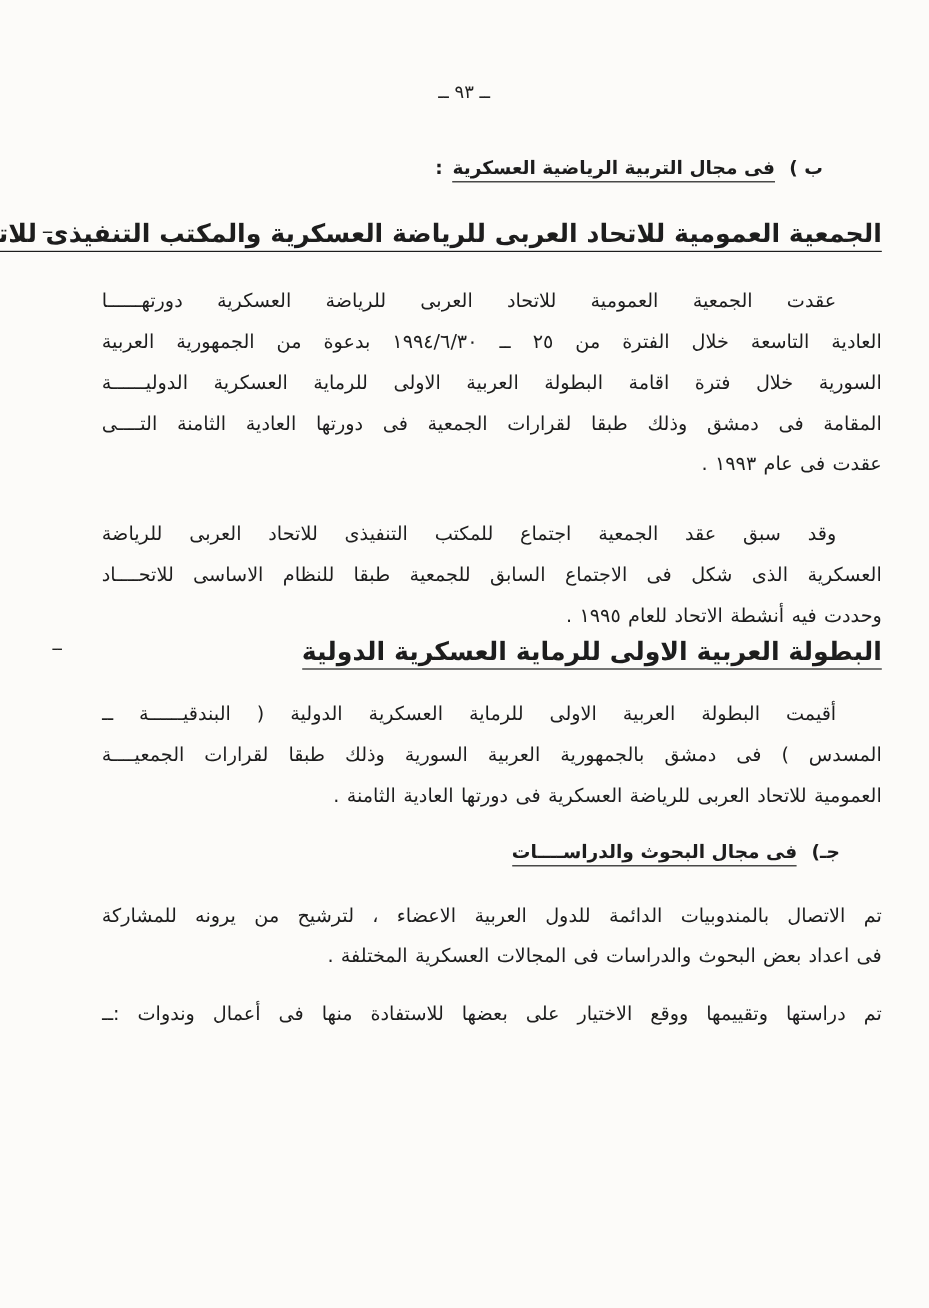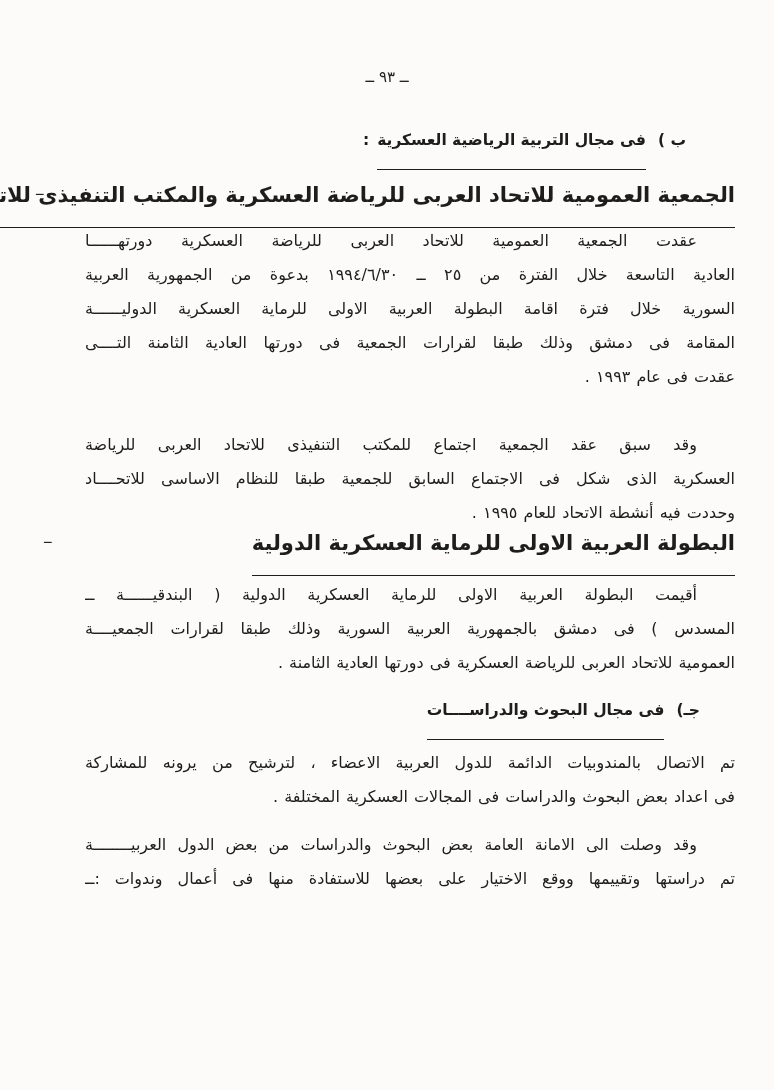--- a/index.html
+++ b/index.html
@@ -27,21 +27,21 @@
   .sec-heading {
     position: absolute;
     font-weight: bold;
     font-size: 15.5px;
     white-space: nowrap;
   }
   .sec-heading .marker { margin-left: 12px; }
   .u {
     display: inline-block;
     border-bottom: 1.6px solid #1d1d1d;
-    padding-bottom: 20px;
+    padding-bottom: 2px;
   }
   .sec-heading .colon { margin-right: 8px; }
   .item-heading {
     position: absolute;
     right: 39px; left: 60px;
     text-align: right;
     font-weight: bold;
     font-size: 21px;
     white-space: nowrap;
   }
@@ -76,21 +76,21 @@
 
   <div class="sec-heading" style="top:131px; right:88px;">
     <span class="marker">ب )</span><span class="u">فى مجال التربية الرياضية العسكرية</span><span class="colon">:</span>
   </div>
 
   <div class="bullet" style="top:183px; left:36px;">ــ</div>
   <div class="item-heading" style="top:183px;">
     <span class="u">الجمعية العمومية للاتحاد العربى للرياضة العسكرية والمكتب التنفيذى للاتحاد</span>
   </div>
 
-  <div class="para" style="top:224px;">
+  <div class="para" style="top:234px;">
     <div class="line line-first">عقدت الجمعية العمومية للاتحاد العربى للرياضة العسكرية دورتهــــــا</div>
     <div class="line">العادية التاسعة خلال الفترة من ٢٥ ــ ١٩٩٤/٦/٣٠ بدعوة من الجمهورية العربية</div>
     <div class="line">السورية خلال فترة اقامة البطولة العربية الاولى للرماية العسكرية الدوليــــــة</div>
     <div class="line">المقامة فى دمشق وذلك طبقا لقرارات الجمعية فى دورتها العادية الثامنة التــــى</div>
     <div class="line line-last">عقدت فى عام ١٩٩٣ .</div>
   </div>
 
   <div class="para" style="top:408px;margin-top:20px;">
     <div class="line line-first">وقد سبق عقد الجمعية اجتماع للمكتب التنفيذى للاتحاد العربى للرياضة</div>
     <div class="line">العسكرية الذى شكل فى الاجتماع السابق للجمعية طبقا للنظام الاساسى للاتحــــاد</div>
@@ -111,17 +111,16 @@
   <div class="sec-heading" style="top:701px; right:74px;">
     <span class="marker">جـ)</span><span class="u">فى مجال البحوث والدراســــات</span>
   </div>
 
   <div class="para" style="top:746px;">
     <div class="line">تم الاتصال بالمندوبيات الدائمة للدول العربية الاعضاء ، لترشيح من يرونه للمشاركة</div>
     <div class="line line-last">فى اعداد بعض البحوث والدراسات فى المجالات العسكرية المختلفة .</div>
   </div>
 
   <div class="para" style="top:828px;">
-    <div class="line line-first">وقد وصلت الى الامانة العامة بعض البحوث والدراسات من بعض الدول العربيــــــــة</div>
     <div class="line">تم دراستها وتقييمها ووقع الاختيار على بعضها للاستفادة منها فى أعمال وندوات :ــ</div>
   </div>
 
 </div>
 
 </body></html>

